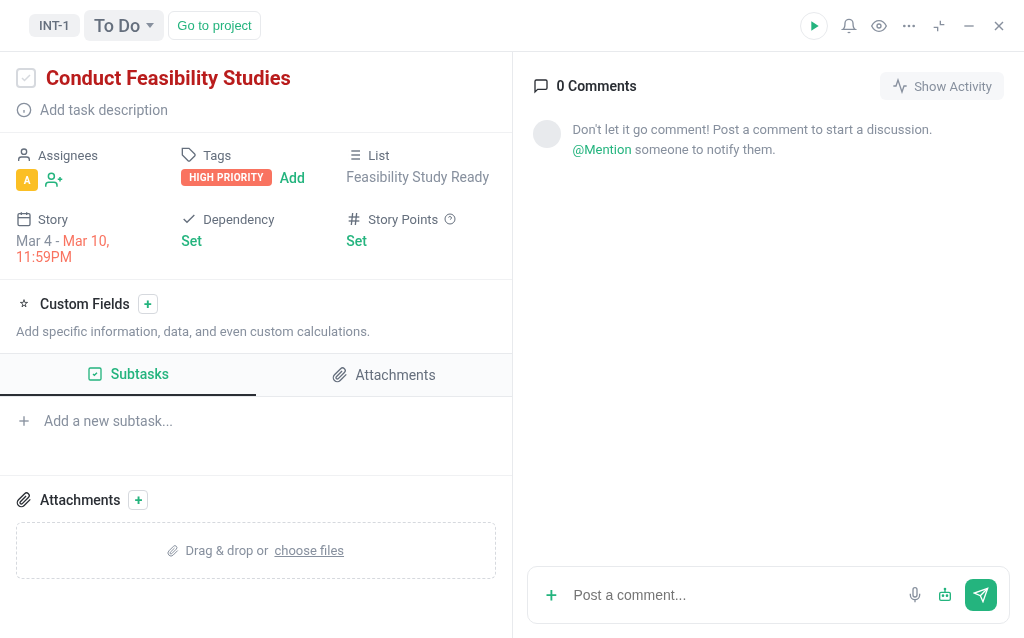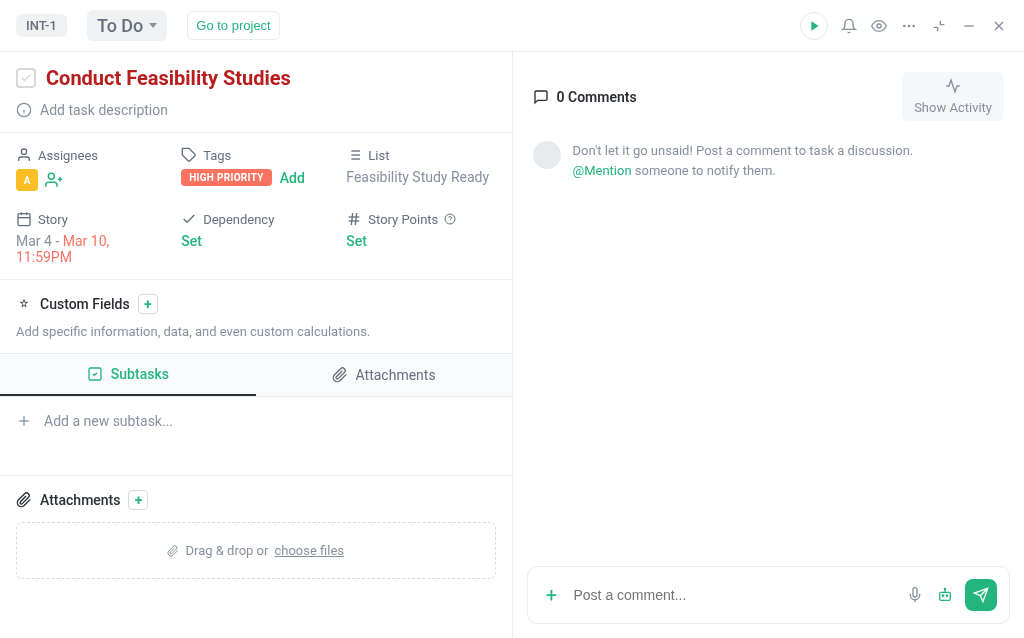--- a/index.html
+++ b/index.html
@@ -2,21 +2,21 @@
 <html><head>
   <meta charset="utf-8">
   <style>
     * { box-sizing: border-box; margin: 0; padding: 0; }
     body { font-family: -apple-system, BlinkMacSystemFont, 'Segoe UI', Roboto, sans-serif; font-size: 14px; color: #2a2e34; background: #fff; width: 1024px; height: 638px; overflow: hidden; }
     
     .task-container { display: flex; flex-direction: column; height: 638px; }
     
     
     .header { display: flex; align-items: center; justify-content: space-between; padding: 10px 16px; border-bottom: 1px solid #e8eaed; }
-    .header-left { display: flex; align-items: center; gap: 20px; }
+    .header-left { display: flex; align-items: center; gap: 4px; margin-left: 13px; }
     .header-right { display: flex; align-items: center; gap: 12px; }
     .task-id-chip { background: #f0f1f3; padding: 4px 10px; border-radius: 6px; font-size: 13px; color: #656f7d; font-weight: 500; }
     .status-chip { background: #f0f1f3; padding: 5px 10px; border-radius: 6px; font-size: 18px; color: #656f7d; font-weight: 500; display: flex; align-items: center; gap: 6px; cursor: pointer; }
     .goto-btn { border: 1px solid #e8eaed; border-radius: 6px; padding: 6px 8px; font-size: 13px; color: #24b47e; font-weight: 500; cursor: pointer; background: #fff; }
     .header-icon { width: 18px; height: 18px; color: #87909e; cursor: pointer; display: flex; align-items: center; justify-content: center; }
     .play-btn-wrap { width: 28px; height: 28px; border-radius: 50%; border: 1px solid #e8eaed; display: flex; align-items: center; justify-content: center; cursor: pointer; }
     .icon-svg { width: 16px; height: 16px; }
     
     
     .main { display: flex; flex: 1; overflow: hidden; }
@@ -60,21 +60,21 @@
     .subtask-add { padding: 16px 16px; display: flex; align-items: center; gap: 12px; color: #87909e; font-size: 14px; cursor: pointer; }
     
     
     .attachments { padding: 14px 16px; border-top: 1px solid #f0f1f3; margin-top: 30px; }
     .dropzone { margin-top: 12px; border: 1px dashed #d6d9de; border-radius: 6px; padding: 20px; display: flex; align-items: center; justify-content: center; gap: 6px; font-size: 13px; color: #87909e; }
     .dropzone-link { text-decoration: underline; cursor: pointer; }
     
     
     .comments-header { display: flex; align-items: center; justify-content: space-between; padding: 20px 20px 12px 20px; }
     .comments-title { display: flex; align-items: center; gap: 8px; font-size: 14px; font-weight: 600; color: #2a2e34; }
-    .show-activity { background: #f6f7f9; border-radius: 6px; padding: 6px 12px; display: flex; align-items: center; gap: 6px; font-size: 13px; color: #87909e; cursor: pointer; flex-direction: column; }
+    .show-activity { background: #f6f7f9; border-radius: 6px; padding: 6px 12px; display: flex; align-items: center; gap: 6px; font-size: 13px; color: #87909e; cursor: pointer; }
     
     .empty-comments { display: flex; gap: 12px; padding: 8px 20px; }
     .empty-avatar { width: 28px; height: 28px; border-radius: 50%; background: #e8eaed; flex-shrink: 0; }
     .empty-text { font-size: 13px; color: #87909e; line-height: 1.5; }
     .mention { color: #24b47e; cursor: pointer; }
     
     .comment-box-wrap { margin-top: auto; padding: 14px; }
     .comment-box { border: 1px solid #e8eaed; border-radius: 10px; display: flex; align-items: center; padding: 12px; gap: 10px; }
     .comment-plus { width: 24px; height: 24px; color: #24b47e; display: flex; align-items: center; justify-content: center; font-size: 20px; cursor: pointer; }
     .comment-input { flex: 1; border: none; outline: none; font-size: 14px; color: #6d28d9; background: transparent; }
@@ -321,21 +321,21 @@
           <svg class="icon-svg" viewBox="0 0 24 24" fill="none" stroke="currentColor" stroke-width="2">
               <polyline points="22 12 18 12 15 21 9 3 6 12 2 12"></polyline>
             </svg>
           <span>Show Activity</span>
         </div>
       </div>
 
       <div class="empty-comments">
         <div class="empty-avatar"></div>
         <div class="empty-text">
-          <div>Don't let it go unsaid! Post a comment to task a discussion.</div>
+          <div>Don't let it go comment! Post a comment to start a discussion.</div>
           <div><span class="mention">@Mention</span><span> someone to notify them.</span></div>
         </div>
       </div>
 
       <div class="comment-box-wrap">
         <div class="comment-box">
           <div class="comment-plus">+</div>
           <input class="comment-input" placeholder="Post a comment..." style="">
           <div class="comment-icon">
             <svg class="icon-svg" viewBox="0 0 24 24" fill="none" stroke="currentColor" stroke-width="2">

